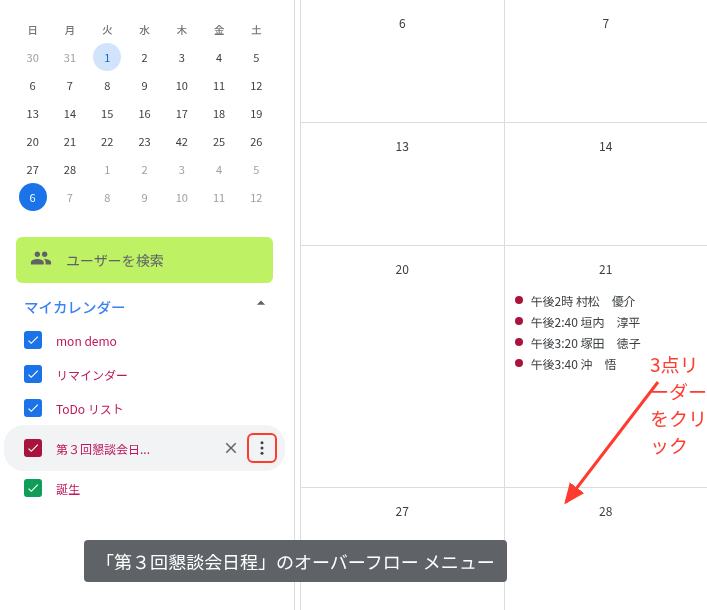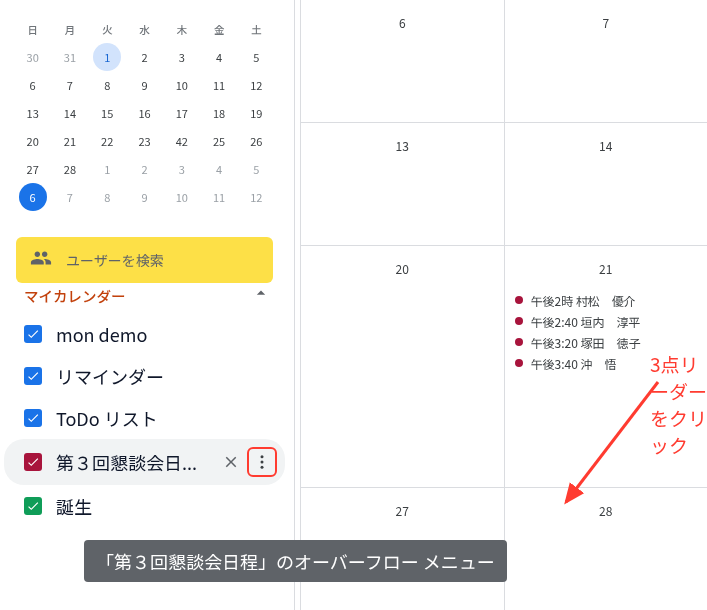--- a/index.html
+++ b/index.html
@@ -14,33 +14,33 @@
 .mini { padding: 6px 10px 10px 10px; }
 .mini table { width: 100%; border-collapse: collapse; table-layout: fixed; }
 .mini th { font-size: 10.5px; color:#70757a; font-weight:500; padding: 6px 0; text-align:center; }
 .mini td { font-size: 11px; text-align:center; padding:0; }
 .daycell { width:28px; height:28px; line-height:28px; border-radius:50%; display:inline-block; color:#3c4043; cursor:pointer; }
 .daycell.dim { color:#9aa0a6; }
 .daycell.ring { background:#d2e3fc; color:#1967d2; }
 .daycell.filled { background:#1a73e8; color:#fff; }
 
 
-.search { display:flex; align-items:center; gap:14px; margin: 16px 12px 0 12px; padding:10px 14px; border-radius:6px; background:#fde047; color:#5f6368; cursor:pointer; }
+.search { display:flex; align-items:center; gap:14px; margin: 16px 12px 0 12px; padding:10px 14px; border-radius:6px; background:#bef264; color:#5f6368; cursor:pointer; }
 .search svg { width:22px; height:22px; fill:#5f6368; }
 
 
-.section-h { display:flex; align-items:center; justify-content:space-between; padding: 0 14px 6px 20px; font-size:14.5px; font-weight:500; color:#c2410c; cursor:pointer; }
+.section-h { display:flex; align-items:flex-end; justify-content:space-between; padding: 10px 14px 6px 20px; font-size:14.5px; font-weight:500; color:#3b82f6; cursor:pointer; }
 .chev svg { width:20px; height:20px; fill:#5f6368; }
 
 
 .cal-item { display:flex; align-items:center; gap:14px; padding:8px 8px 8px 20px; border-radius:20px; position:relative; }
 .cal-item.hover { background:#f1f3f4; }
 .cb { width:18px; height:18px; border-radius:3px; display:flex; align-items:center; justify-content:center; flex-shrink:0; }
 .cb svg { width:14px; height:14px; fill:#fff; }
-.cal-label { flex:1; font-size:18px; color:#0f172a; white-space:nowrap; overflow:hidden; text-overflow:ellipsis; }
+.cal-label { flex:1; font-size:12px; color:#be185d; white-space:nowrap; overflow:hidden; text-overflow:ellipsis; }
 .mini-actions { display:flex; align-items:center; gap:2px; }
 .icon-btn { width:28px; height:28px; border-radius:50%; display:flex; align-items:center; justify-content:center; cursor:pointer; }
 .icon-btn svg { width:18px; height:18px; fill:#5f6368; }
 .dots-btn { width:30px; height:30px; border:2px solid #ff3b30; border-radius:6px; display:flex; align-items:center; justify-content:center; cursor:pointer; }
 .dots-btn svg { width:18px; height:18px; fill:#3c4043; }
 
 
 .tooltip { position:absolute; left:84px; top:540px; background:#5f6368; color:#fff; padding:8px 12px; border-radius:4px; font-size:18px; white-space:nowrap; z-index:20; }
 
 

